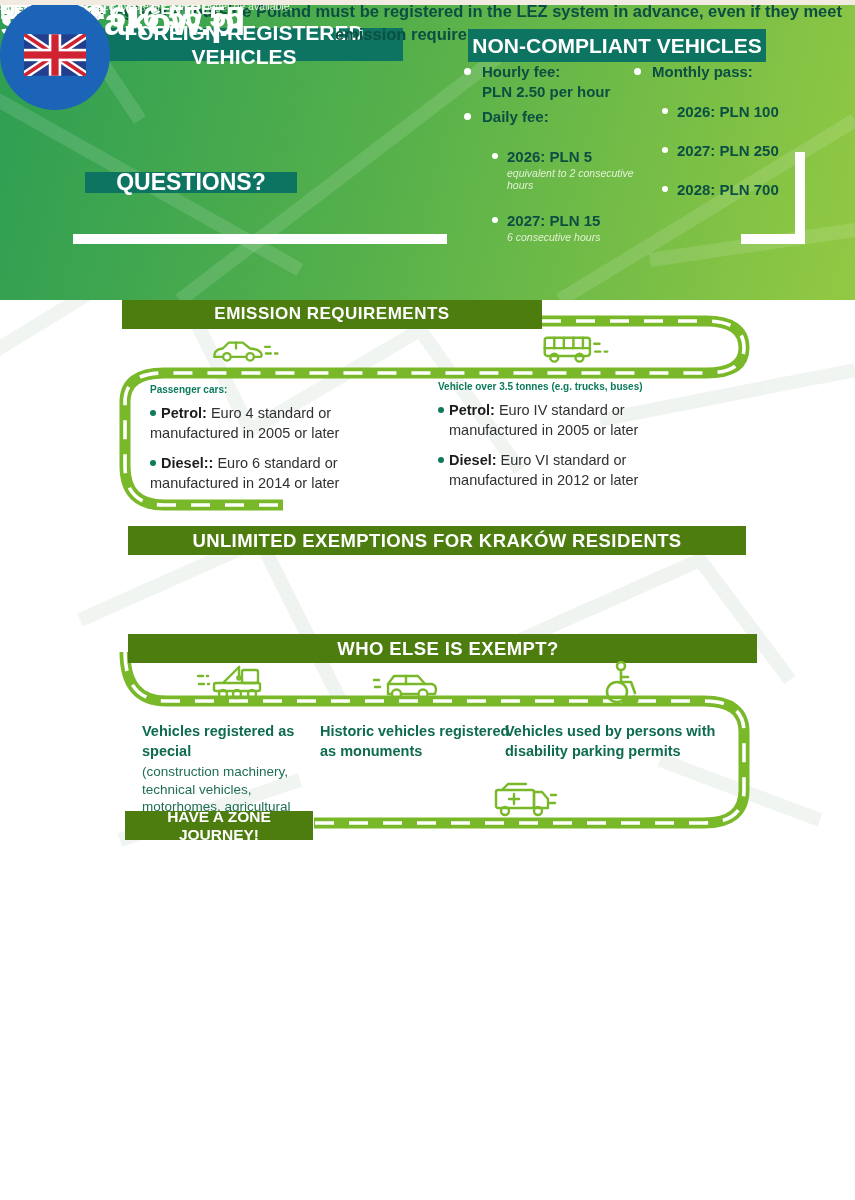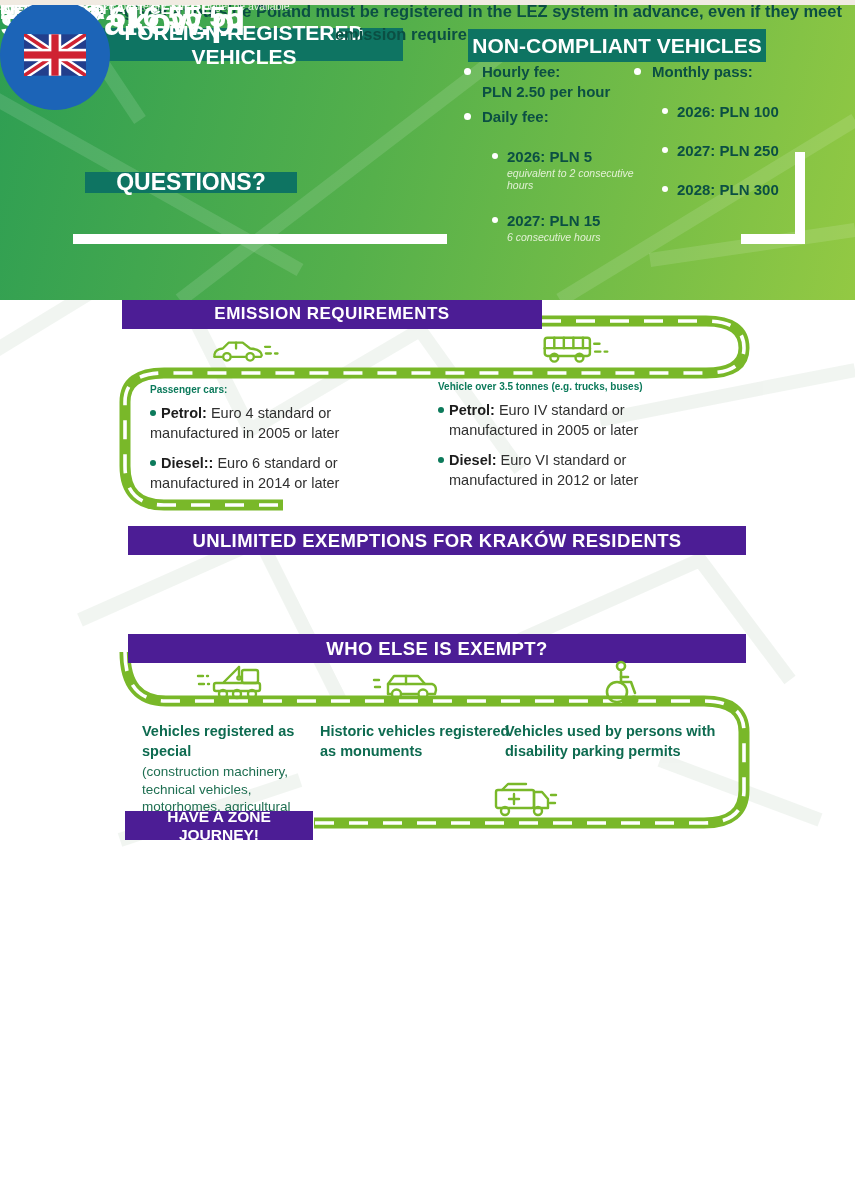--- a/index.html
+++ b/index.html
@@ -26,21 +26,21 @@
   .hashtag{left:133;top:158;font-size:27px;font-weight:bold;z-index:3;letter-spacing:.2px;}
   .hl{color:#17704f}.he{color:#79b829}.hz{color:#0e6f55}
   .hdr-vehicles{left:383;top:176;z-index:3;display:flex;align-items:flex-end;gap:10px;}
 
   
   .info-bar{left:62;top:197;width:731;height:89;background:#2a7458;z-index:3;}
   .ib-title{position:absolute;color:#fff;font-weight:bold;font-size:17px;}
   .ib-text{position:absolute;color:#eaf3ec;font-size:14.5px;line-height:1.45;}
 
   
-  .teal-banner{background:#4c1d95;color:#fff;font-weight:bold;text-align:center;
+  .teal-banner{background:#4d7c0f;color:#fff;font-weight:bold;text-align:center;
                display:flex;align-items:center;justify-content:center;z-index:3;}
 
   
   .req-col{z-index:3;font-size:14.5px;color:#303030;}
   .req-title{color:#0c7a5b;font-weight:bold;font-size:10px;margin-bottom:9px;white-space:nowrap;}
   .req-item{margin-bottom:11px;line-height:1.35;}
   .req-item.hang{padding-left:11px;text-indent:-11px;}
   .dot{display:inline-block;width:6px;height:6px;border-radius:50%;background:#0c7a5b;
        margin-right:5px;vertical-align:2px;}
   .blabel{font-weight:bold;color:#1d1d1d;}
@@ -234,21 +234,21 @@
     <div class="req-item hang"><span class="dot"></span><span class="blabel">Petrol:</span><span> Euro IV standard or manufactured in 2005 or later</span></div>
     <div class="req-item hang"><span class="dot"></span><span class="blabel">Diesel:</span><span> Euro VI standard or manufactured in 2012 or later</span></div>
   </div>
 
 
   <div class="abs teal-banner" style="left:128px;top:526px;width:618px;height:29px;font-size:18.5px;letter-spacing:.4px;">
     <span>UNLIMITED EXEMPTIONS FOR KRAKÓW RESIDENTS</span>
   </div>
   <div class="abs residents-text">Residents of Kraków who owned their vehicles before 26 June 2025 may use them in the Low Emission Zone without time limits, regardless of emission standard. Residents must register non-compliant vehicles in the system.</div>
 
-  <div class="abs teal-banner" style="left:128px;top:634px;width:618px;height:29px;font-size:18.5px;letter-spacing:.4px;">
+  <div class="abs teal-banner" style="left:128px;top:634px;width:618px;height:29px;font-size:18.5px;letter-spacing:.4px;padding-left:11px;">
     <span>WHO ELSE IS EXEMPT?</span>
   </div>
 
   <svg class="abs" style="left:196px;top:662px;z-index:3;" width="76" height="40" viewBox="0 0 76 40" fill="none" stroke="#79b829" stroke-width="2.4" stroke-linecap="round" stroke-linejoin="round">
     <line x1="2" y1="14" x2="12" y2="14" stroke-dasharray="5 4"></line>
     <line x1="3" y1="22" x2="13" y2="22" stroke-dasharray="5 4"></line>
     <line x1="28" y1="20" x2="43" y2="5"></line>
     <line x1="43" y1="5" x2="43" y2="14"></line>
     <circle cx="43" cy="16" r="1.6"></circle>
     <rect x="46" y="8" width="16" height="13" rx="2"></rect>
@@ -345,21 +345,21 @@
       <div class="fee-sub">2027: PLN 15</div>
       <div class="fee-note">6 consecutive hours</div>
     </div>
 
     <div class="p-abs fee-col" style="left:632px;top:62px;width:160px;">
       <div class="fee-main">
         <span>Monthly pass:</span>
       </div>
       <div class="fee-sub">2026: PLN 100</div>
       <div class="fee-sub">2027: PLN 250</div>
-      <div class="fee-sub">2028: PLN 300</div>
+      <div class="fee-sub">2028: PLN 700</div>
     </div>
 
     <div class="p-abs footnote">After 31 December 2028, paid entry will no longer be available.</div>
 
     <div class="p-abs teal-banner" style="left:85px;top:172px;width:212px;height:21px;font-size:23px;position:absolute;">
       <span>QUESTIONS?</span>
     </div>
     <div class="p-abs centre-label">KRAKÓW CONTACT CENTRE:</div>
     <div class="p-abs phone">+ 48 12 616 55 55</div>
     <div class="p-abs site-label">WEBSITE:</div>

